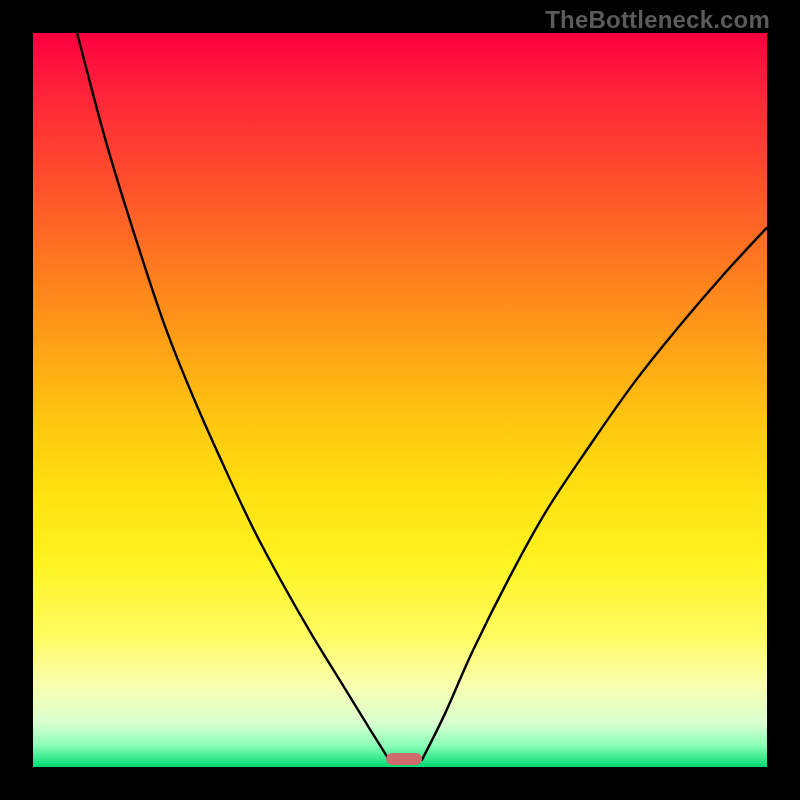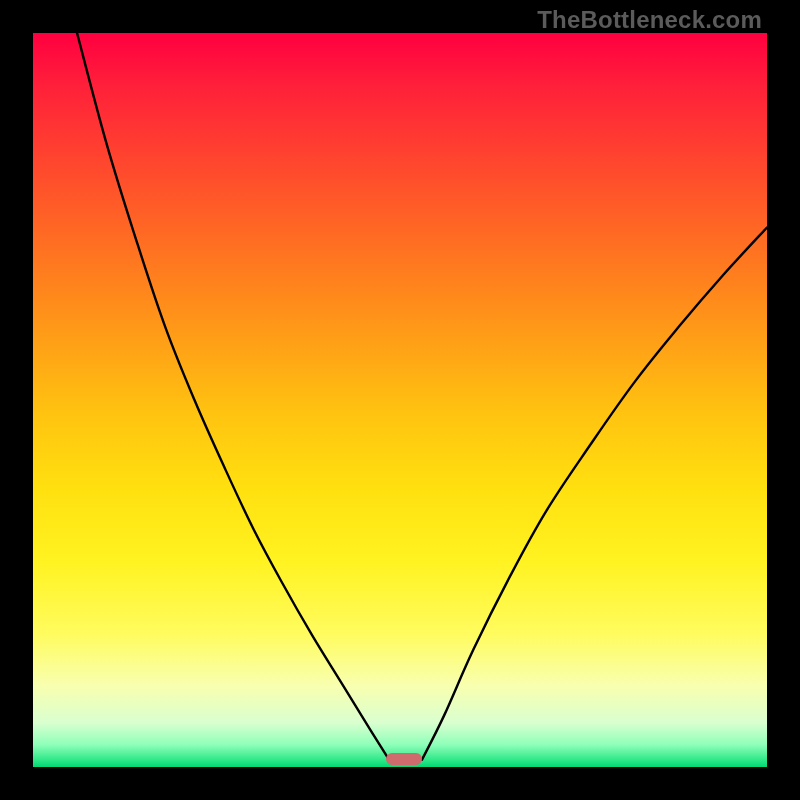--- a/index.html
+++ b/index.html
@@ -29,21 +29,21 @@
       #fffc60 82%,
       #f8ffb0 89%,
       #d9ffd0 94%,
       #8dffb8 97%,
       #30e989 99%,
       #00d873 100%);
   }
   .watermark {
     position: absolute;
     top: 6px;
-    right: 38px;
+    right: 30px;
     font-family: Arial, Helvetica, sans-serif;
     font-size: 24px;
     font-weight: 600;
     color: #5b5b5b;
     letter-spacing: 0.2px;
   }
   svg.curves {
     position: absolute;
     left: 33px;
     top: 33px;

